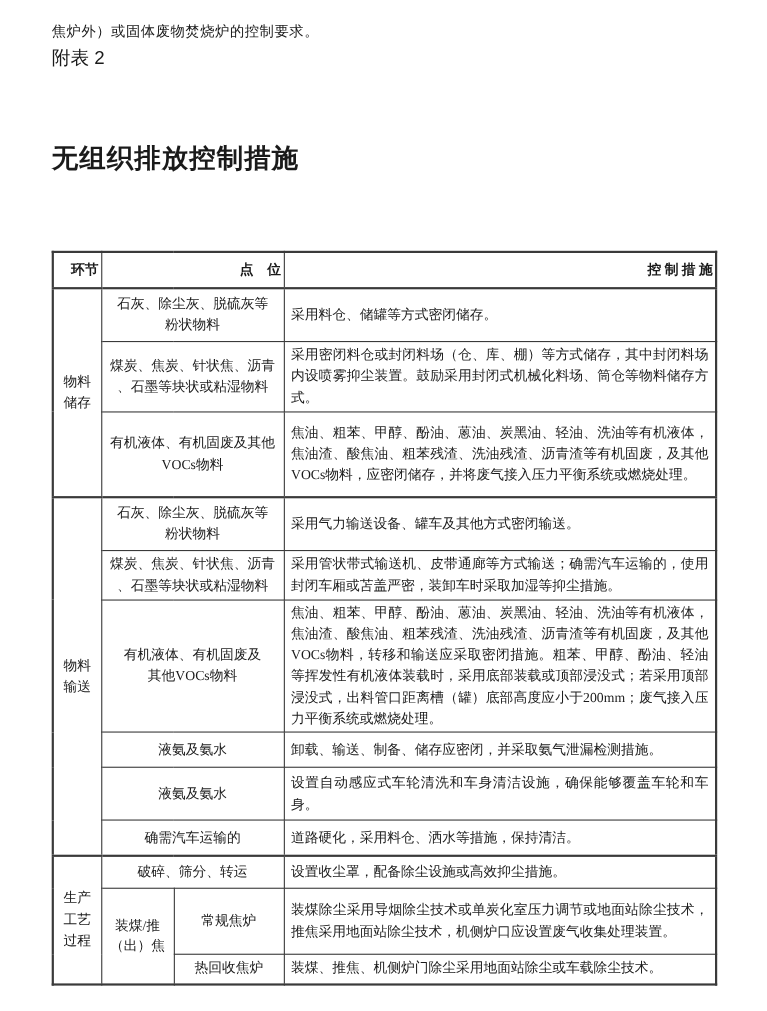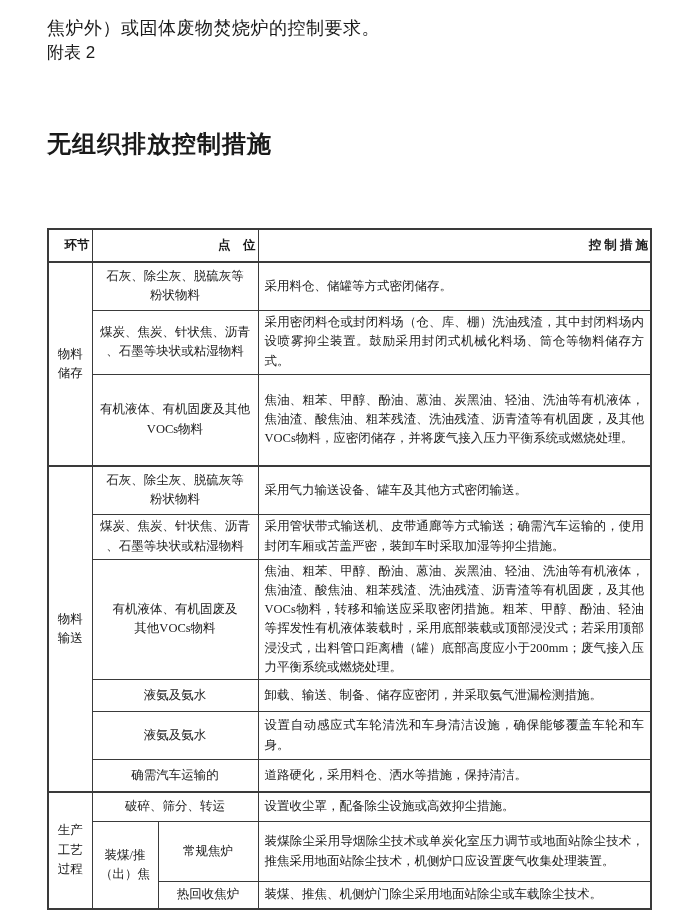--- a/index.html
+++ b/index.html
@@ -7,21 +7,21 @@
   body {
     width: 697px;
     height: 919px;
     font-family: "Liberation Serif", "DejaVu Serif", serif;
     color: #1a1a1a;
     overflow: hidden;
   }
   .page { padding: 20px 47px 0 47px; }
 
   .top-note {
-    font-size: 18px;
+    font-size: 13px;
     line-height: 17px;
     letter-spacing: 0.5px;
   }
   .appendix-label {
     margin-top: 5px;
     font-family: "Liberation Sans", "DejaVu Sans", sans-serif;
     font-weight: normal;
     font-size: 17px;
     line-height: 22px;
   }
@@ -102,23 +102,23 @@
     <tr class="section-start" style="height:48px">
       <td rowspan="3" class="stage-cell">物料
 储存</td>
       <td colspan="2" class="point-cell">石灰、除尘灰、脱硫灰等
 粉状物料</td>
       <td class="measure-cell">采用料仓、储罐等方式密闭储存。</td>
     </tr>
     <tr style="height:64px">
       <td colspan="2" class="point-cell">煤炭、焦炭、针状焦、沥青
 、石墨等块状或粘湿物料</td>
-      <td class="measure-cell">采用密闭料仓或封闭料场（仓、库、棚）洗油残渣，其中封闭料场内设喷雾抑尘装置。鼓励采用封闭式机械化料场、筒仓等物料储存方式。</td>
+      <td class="measure-cell">采用密闭料仓或封闭料场（仓、库、棚）等方式储存，其中封闭料场内设喷雾抑尘装置。鼓励采用封闭式机械化料场、筒仓等物料储存方式。</td>
     </tr>
-    <tr style="height:92px">
+    <tr style="height:78px">
       <td colspan="2" class="point-cell">有机液体、有机固废及其他
 VOCs物料</td>
       <td class="measure-cell">焦油、粗苯、甲醇、酚油、蒽油、炭黑油、轻油、洗油等有机液体，焦油渣、酸焦油、粗苯残渣、洗油残渣、沥青渣等有机固废，及其他VOCs物料，应密闭储存，并将废气接入压力平衡系统或燃烧处理。</td>
     </tr>
 
     <tr class="section-start" style="height:48px">
       <td rowspan="6" class="stage-cell">物料
 输送</td>
       <td colspan="2" class="point-cell">石灰、除尘灰、脱硫灰等
 粉状物料</td>

